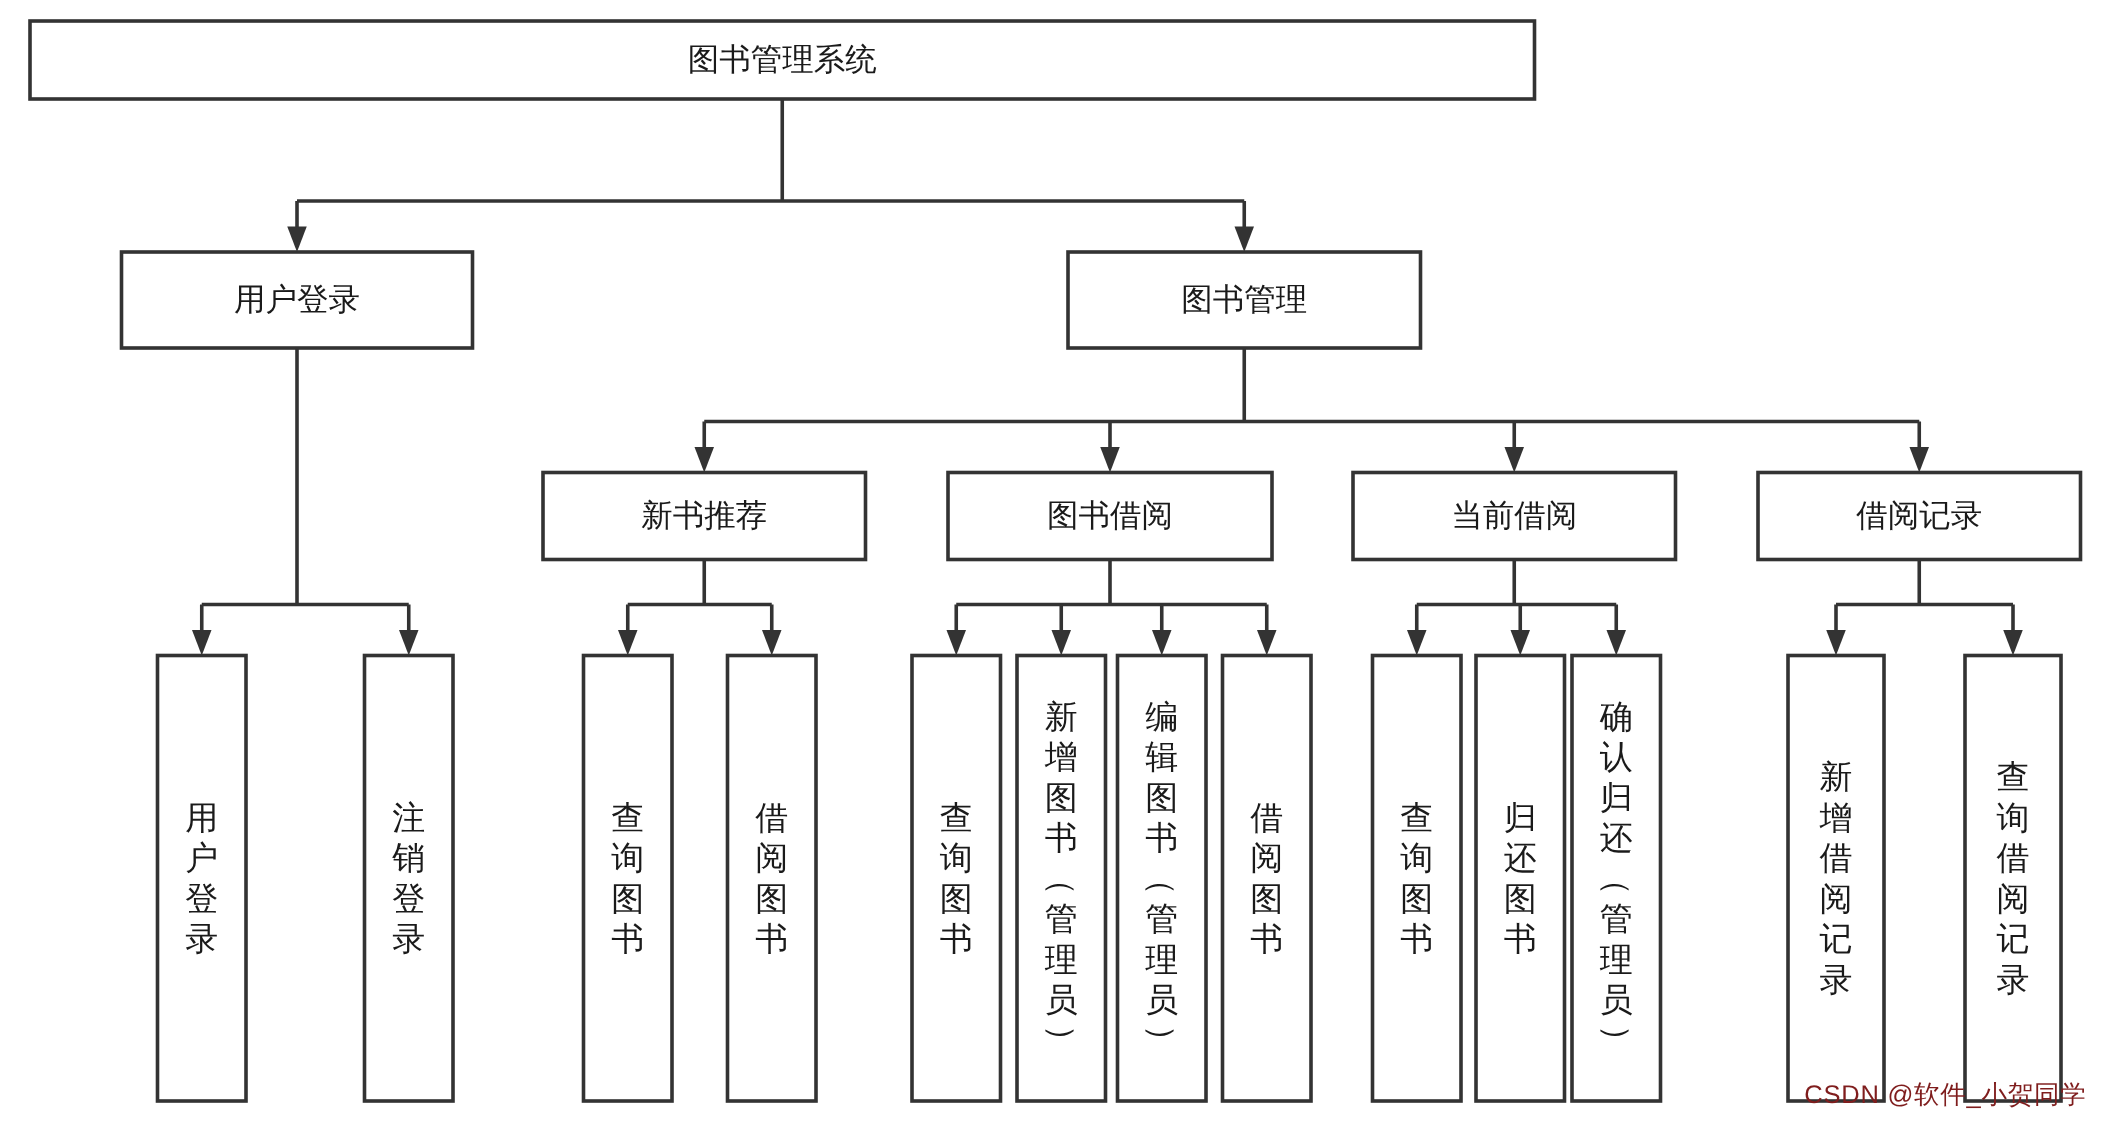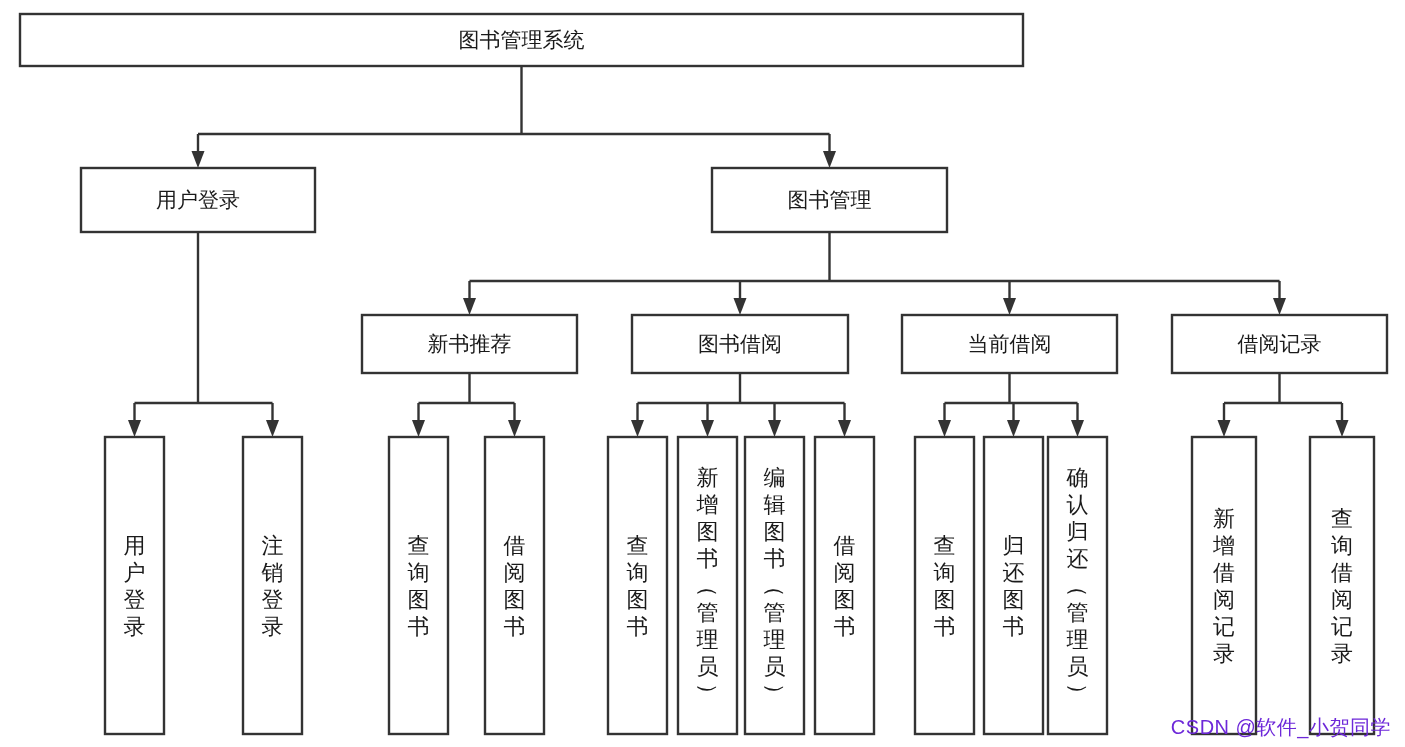--- a/index.html
+++ b/index.html
@@ -46,22 +46,22 @@
   }
   .arrow-head {
     fill: #333333;
     stroke: none;
   }
   .watermark {
     position: absolute;
     right: 14px;
     bottom: 6px;
     font-family: "Liberation Sans", sans-serif;
-    font-size: 20px;
-    color: #6d28d9;
+    font-size: 17px;
+    color: #7f1d1d;
     letter-spacing: 0.5px;
     white-space: nowrap;
     user-select: none;
   }
 </style>
 </head>
 <body>
 
 <div id="chart-root">
   <svg id="chart-svg" width="1405" height="747" viewBox="0 0 1405 747" xmlns="http://www.w3.org/2000/svg">

